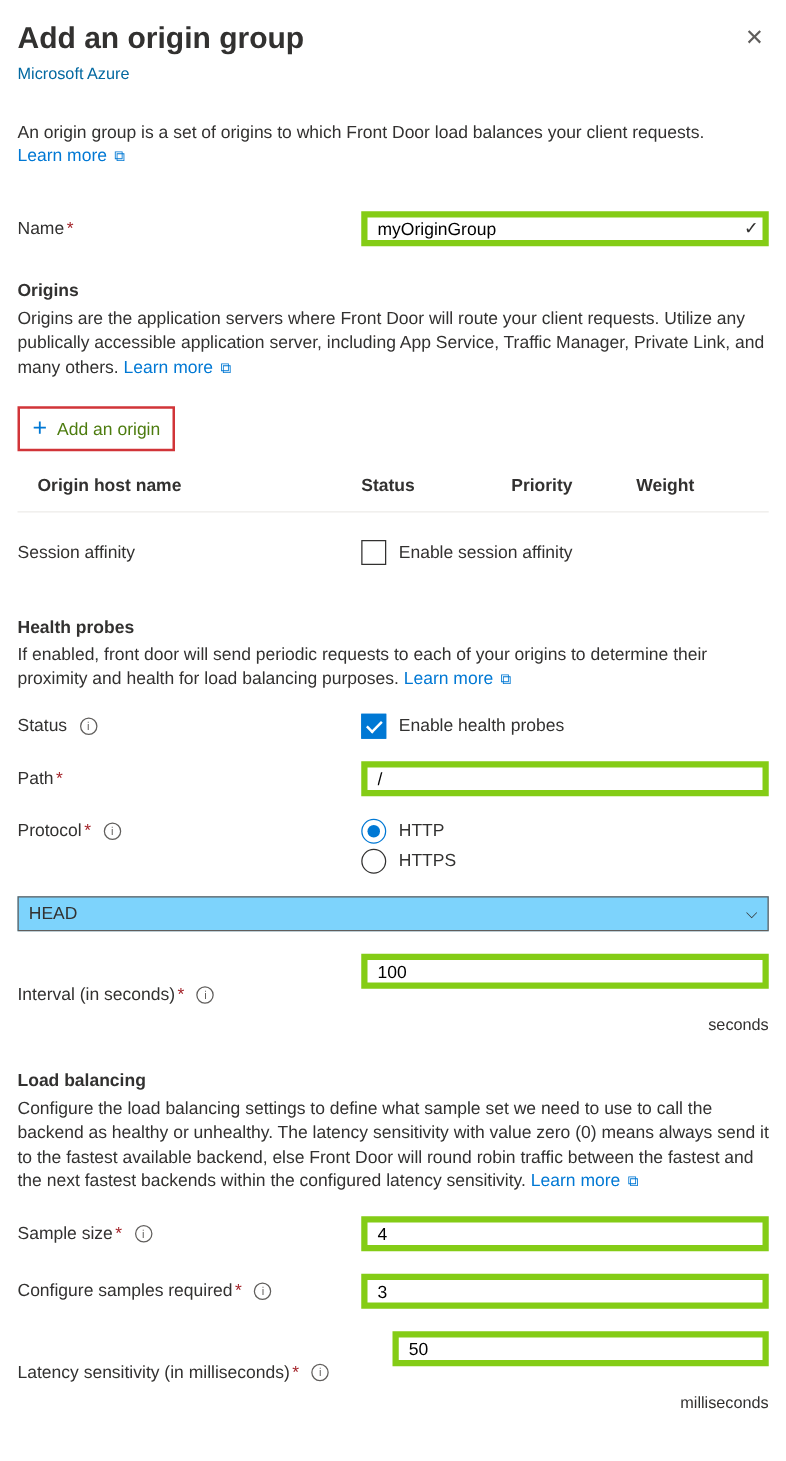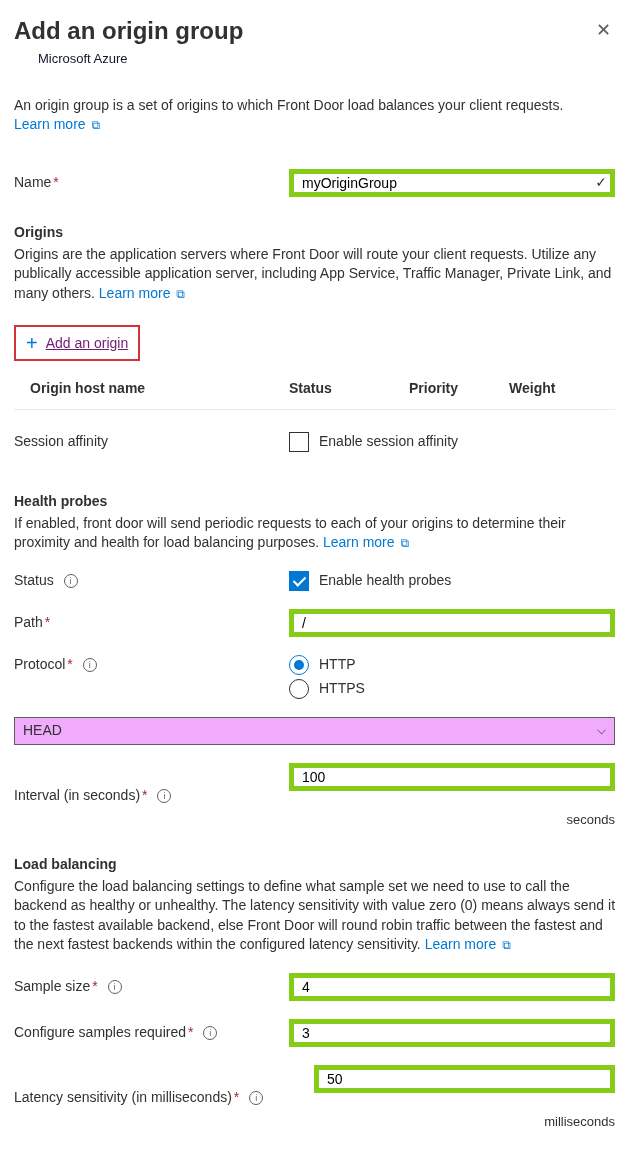--- a/index.html
+++ b/index.html
@@ -7,21 +7,21 @@
       font-family: "Segoe UI", Arial, sans-serif;
       font-size: 14px;
       color: #323130;
       background: #fff;
       width: 629px;
       padding: 14px;
       line-height: 1.4;
     }
     .header { display: flex; justify-content: space-between; align-items: flex-start; }
     .title { font-size: 24px; font-weight: 600; color: #323130; }
-    .subtitle { font-size: 13px; color: #0f172a; margin-top: 2px; margin-left: 24px; }
+    .subtitle { font-size: 13px; color: #0369a1; margin-top: 2px; }
     .close-x { font-size: 18px; color: #605e5c; cursor: pointer; padding: 4px; }
     .intro { margin-top: 28px; font-size: 14px; }
     .link { color: #0078d4; cursor: pointer; }
     .ext-icon { display: inline-block; margin-left: 2px; font-size: 12px; }
     .row { display: flex; align-items: center; margin-top: 8px; }
     .row .lbl { width: 275px; font-size: 14px; }
     .req { color: #a4262c; margin-left: 2px; }
     .info-icon {
       display: inline-flex; align-items: center; justify-content: center;
       width: 14px; height: 14px; border: 1px solid #605e5c; border-radius: 50%;
@@ -40,21 +40,21 @@
       color: #323130; font-size: 14px; pointer-events: none;
     }
     .section-heading { font-weight: 600; margin-top: 26px; font-size: 14px; }
     .section-desc { font-size: 14px; color: #323130; margin-top: 2px; }
     .add-origin-btn {
       display: inline-flex; align-items: center;
       border: 2.5px solid #d13438; padding: 6px 10px;
       margin-top: 22px; cursor: pointer; background: #fff;
     }
     .plus-icon { color: #0078d4; font-size: 20px; font-weight: 300; margin-right: 8px; line-height: 1; }
-    .add-origin-text { color: #701a75; font-size: 14px; text-decoration: underline; }
+    .add-origin-text { color: #4d7c0f; font-size: 14px; }
     .tbl-head {
       display: flex; font-weight: 600; font-size: 14px;
       margin-top: 18px; padding-bottom: 10px; border-bottom: 1px solid #edebe9;
       padding-left: 16px;
     }
     .col-host { width: 259px; }
     .col-status { width: 120px; }
     .col-priority { width: 100px; }
     .col-weight { flex: 1; }
     .checkbox {
@@ -77,21 +77,21 @@
     }
     .radio.checked { border-color: #0078d4; }
     .radio.checked::after {
       content: ""; position: absolute; left: 4px; top: 4px;
       width: 10px; height: 10px; border-radius: 50%; background: #0078d4;
     }
     .radio-row { display: flex; align-items: center; margin-bottom: 4px; }
     .select {
       width: 100%; height: 28px; border: 1px solid #605e5c;
       padding: 0 8px; display: flex; align-items: center; justify-content: space-between;
-      cursor: pointer; background: #f0abfc;
+      cursor: pointer; background: #7dd3fc;
     }
     .chev { font-size: 12px; color: #323130; }
     .unit { text-align: right; font-size: 13px; color: #323130; margin-top: 20px; }
     .footer {
       border-top: 1px solid #edebe9; margin-top: 40px; padding-top: 14px;
       display: flex; gap: 10px;
     }
     .btn-primary {
       background: #0078d4; color: #fff; border: none; padding: 6px 26px;
       font-size: 14px; font-weight: 600; cursor: pointer; font-family: inherit;

